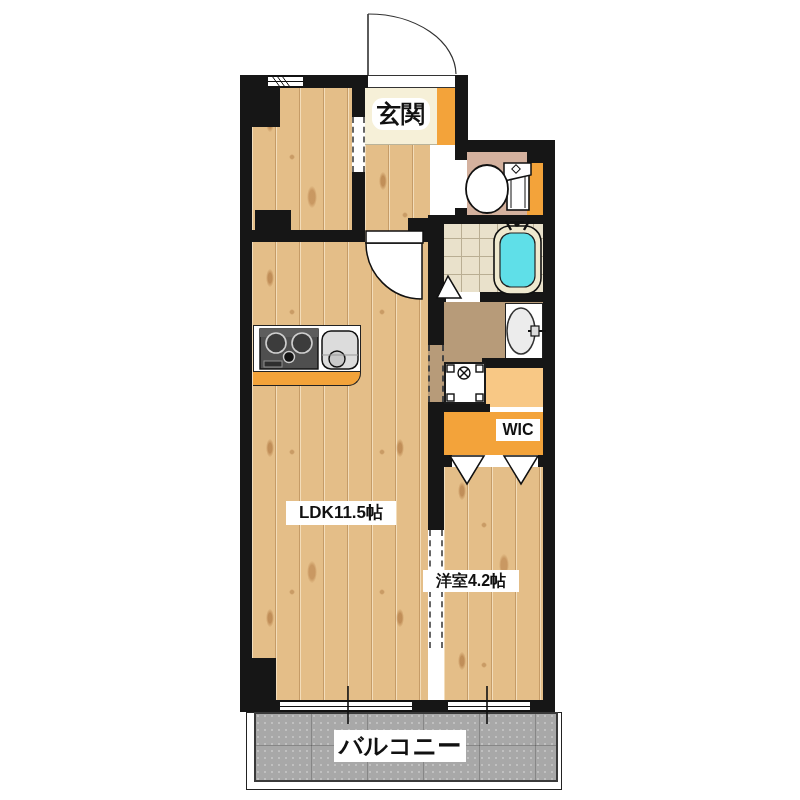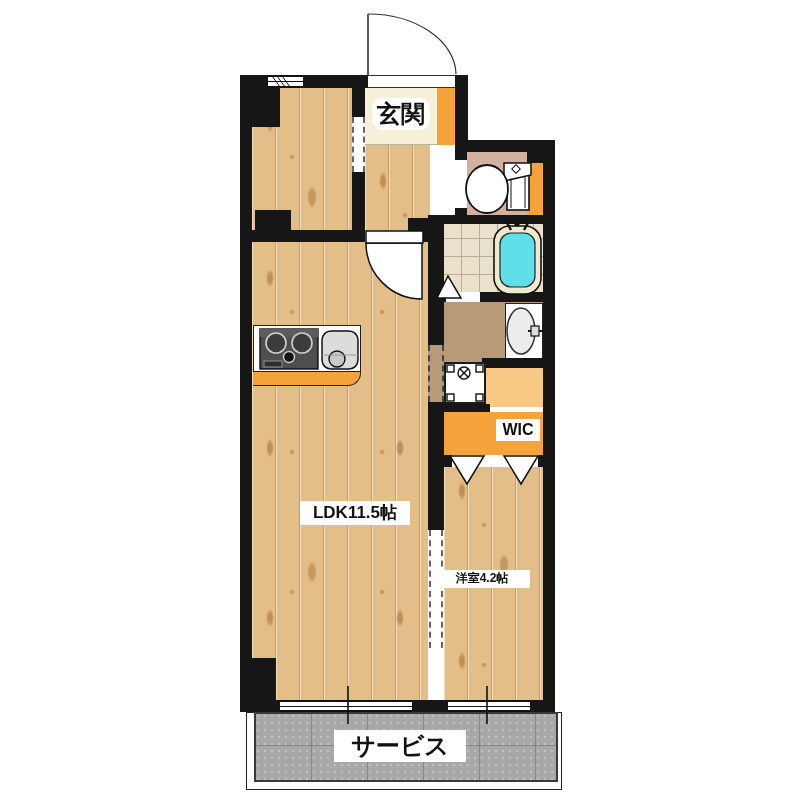--- a/index.html
+++ b/index.html
@@ -180,17 +180,17 @@
     </g>
 
     <g stroke="#111" stroke-width="1.6">
       <line x1="348" y1="686" x2="348" y2="724"></line>
       <line x1="487" y1="686" x2="487" y2="724"></line>
     </g>
   </svg>
 
   <div class="label" style="left:372px;top:98px;width:52px;font-size:24px;border-radius:11px;">玄関</div>
   <div class="label" style="left:496px;top:419px;width:38px;font-size:16px;">WIC</div>
-  <div class="label" style="left:300px;top:501px;width:104px;font-size:17px;">LDK11.5帖</div>
-  <div class="label" style="left:434px;top:570px;width:90px;font-size:12px;">洋室4.2帖</div>
-  <div class="label" style="left:334px;top:730px;width:126px;font-size:24px;">サービス</div>
+  <div class="label" style="left:286px;top:501px;width:104px;font-size:17px;">LDK11.5帖</div>
+  <div class="label" style="left:423px;top:570px;width:90px;font-size:16px;">洋室4.2帖</div>
+  <div class="label" style="left:334px;top:730px;width:126px;font-size:24px;">バルコニー</div>
 
 </div>
 
 </body></html>

